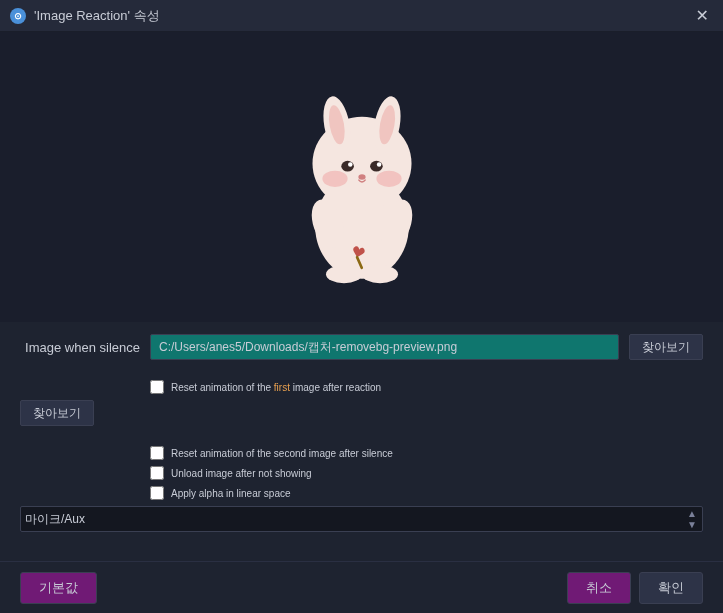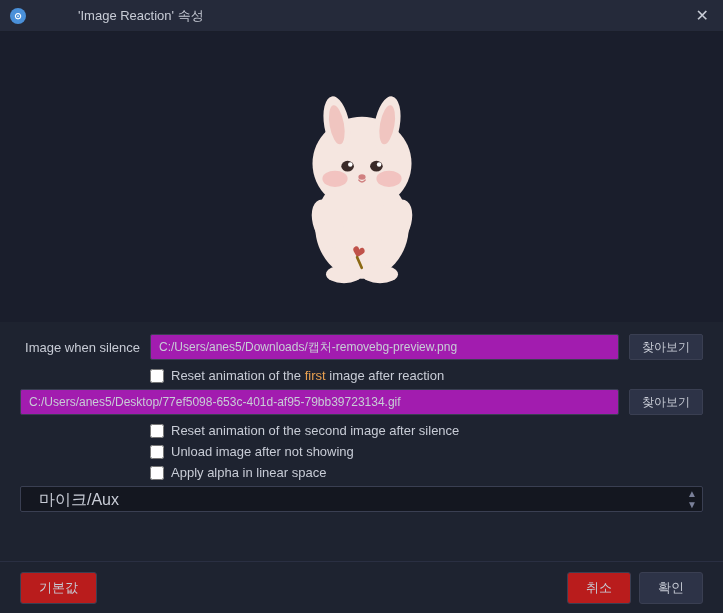--- a/index.html
+++ b/index.html
@@ -31,21 +31,20 @@
       width: 16px;
       height: 16px;
       background: #4a90d9;
       border-radius: 50%;
       display: flex; align-items: center; justify-content: center;
       font-size: 9px; color: white; font-weight: bold;
     }
     .title-bar-title {
       color: #c8ccd6;
       font-size: 13px;
-      margin-left: 44px;
     }
     .title-bar-close {
       color: #7a8099;
       font-size: 16px;
       cursor: pointer;
       background: none;
       border: none;
       color: #c8ccd6;
       line-height: 1;
       padding: 2px 4px;
@@ -67,33 +66,33 @@
     }
 
     .content-area {
       padding: 12px 20px;
       background: #1e2330;
     }
 
     .form-row {
       display: flex;
       align-items: center;
-      margin-bottom: 8px;
+      margin-bottom: 20px;
       gap: 10px;
     }
     .form-label {
       width: 120px;
       text-align: right;
       color: #c8ccd6;
       flex-shrink: 0;
       font-size: 13px;
     }
     .form-input {
       flex: 1;
-      background: #a21caf;
+      background: #0f766e;
       border: 1px solid #3a3f52;
       color: #c8ccd6;
       padding: 4px 8px;
       font-size: 12px;
       border-radius: 2px;
       height: 26px;
       font-family: inherit;
     }
     .browse-btn {
       background: #2d3347;
@@ -116,37 +115,37 @@
       gap: 7px;
     }
     .checkbox-row input[type="checkbox"] {
       width: 14px;
       height: 14px;
       accent-color: #4a90d9;
       flex-shrink: 0;
     }
     .checkbox-label {
       color: #c8ccd6;
-      font-size: 13px;
+      font-size: 10px;
     }
     .checkbox-label span.highlight {
       color: #e8a050;
     }
 
     .select-wrapper {
       flex: 1;
       position: relative;
     }
     .form-select {
       width: 100%;
       background: #141720;
       border: 1px solid #3a3f52;
       color: #c8ccd6;
-      padding: 4px 24px 4px 18px;
-      font-size: 16px;
+      padding: 4px 24px 4px 4px;
+      font-size: 12px;
       border-radius: 2px;
       height: 26px;
       font-family: inherit;
       appearance: none;
       cursor: pointer;
     }
     .select-arrow {
       position: absolute;
       right: 6px;
       top: 50%;
@@ -169,21 +168,21 @@
       background: #1e2330;
       border-top: 1px solid #2a2f42;
       display: flex;
       align-items: center;
       justify-content: space-between;
       padding: 0 20px;
     }
     .bottom-left { display: flex; gap: 8px; }
     .bottom-right { display: flex; gap: 8px; }
     .action-btn {
-      background: #b91c1c;
+      background: #701a75;
       border: 1px solid #3a3f52;
       color: #c8ccd6;
       padding: 6px 18px;
       font-size: 13px;
       border-radius: 3px;
       cursor: pointer;
       font-family: inherit;
     }
     .action-btn.confirm {
       background: #2d3347;
@@ -250,21 +249,20 @@
   </div>
 
   <div class="checkbox-row">
     <input type="checkbox" style="">
     <span class="checkbox-label">
       <span>Reset animation of the </span><span class="highlight">first</span><span> image after reaction</span>
     </span>
   </div>
 
   <div class="form-row">
-    <input class="form-input" type="text" value="C:/Users/anes5/Desktop/77ef5098-653c-401d-af95-79bb39723134.gif" style="">
     <button class="browse-btn">찾아보기</button>
   </div>
 
   <div class="checkbox-row">
     <input type="checkbox" style="">
     <span class="checkbox-label">Reset animation of the second image after silence</span>
   </div>
 
   <div class="checkbox-row">
     <input type="checkbox" style="">

